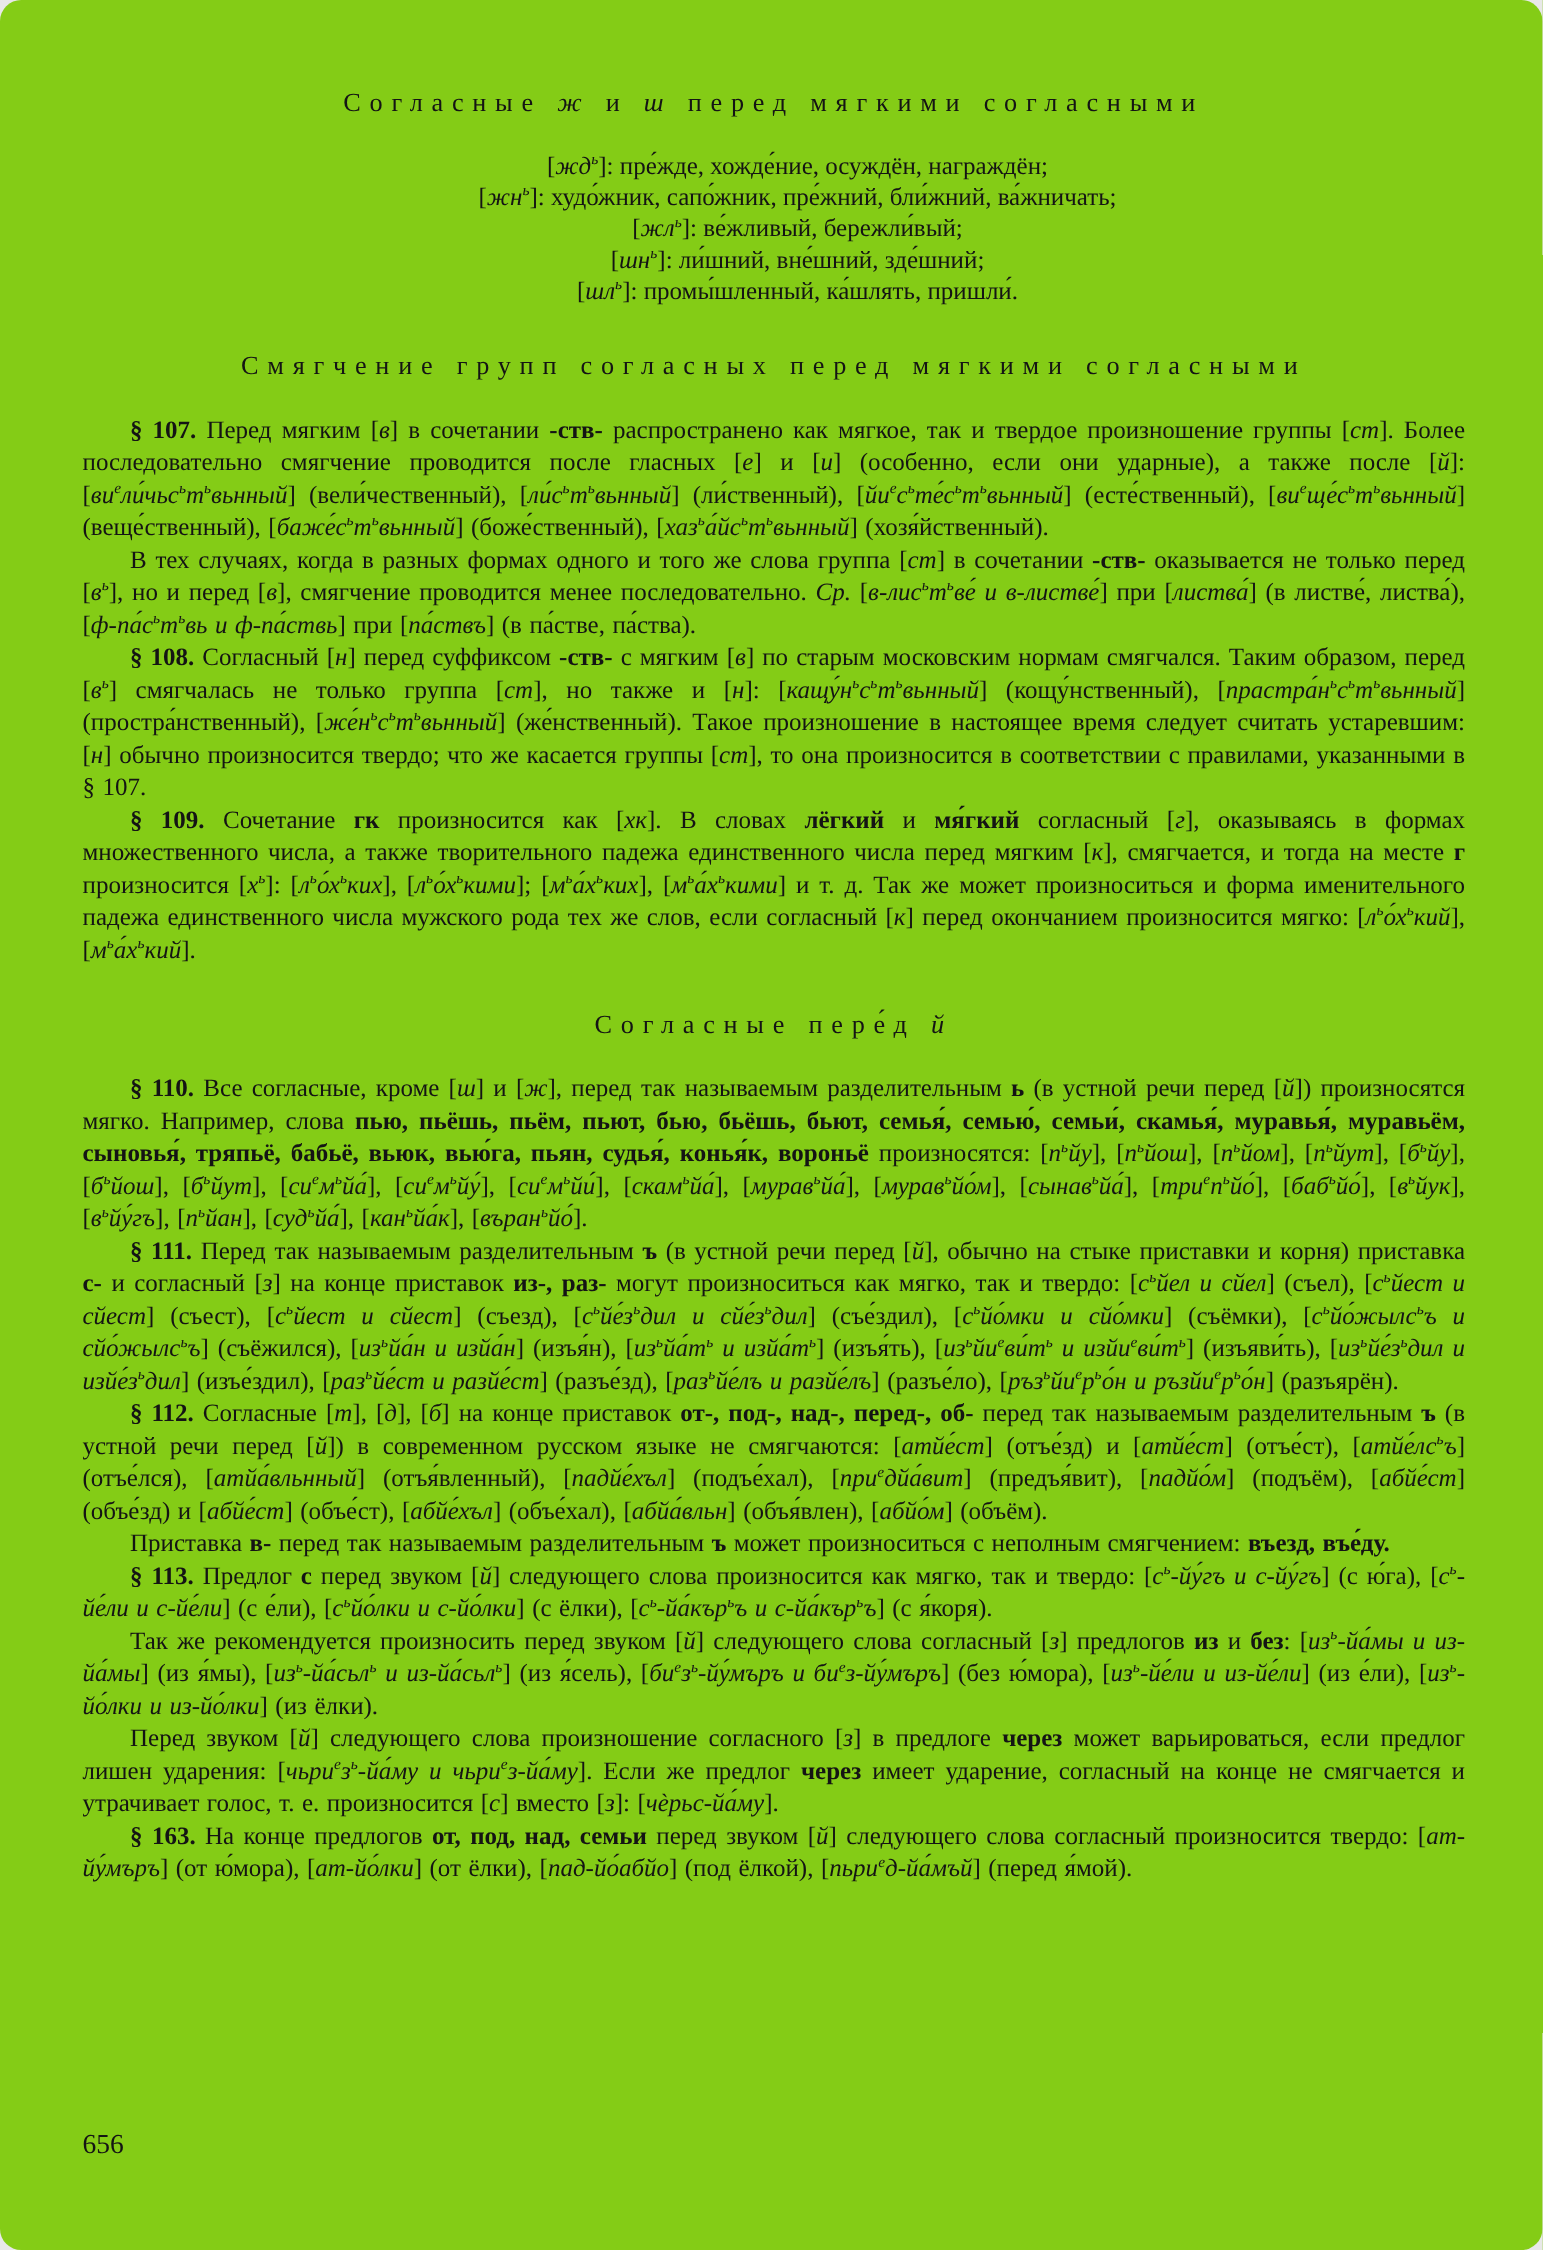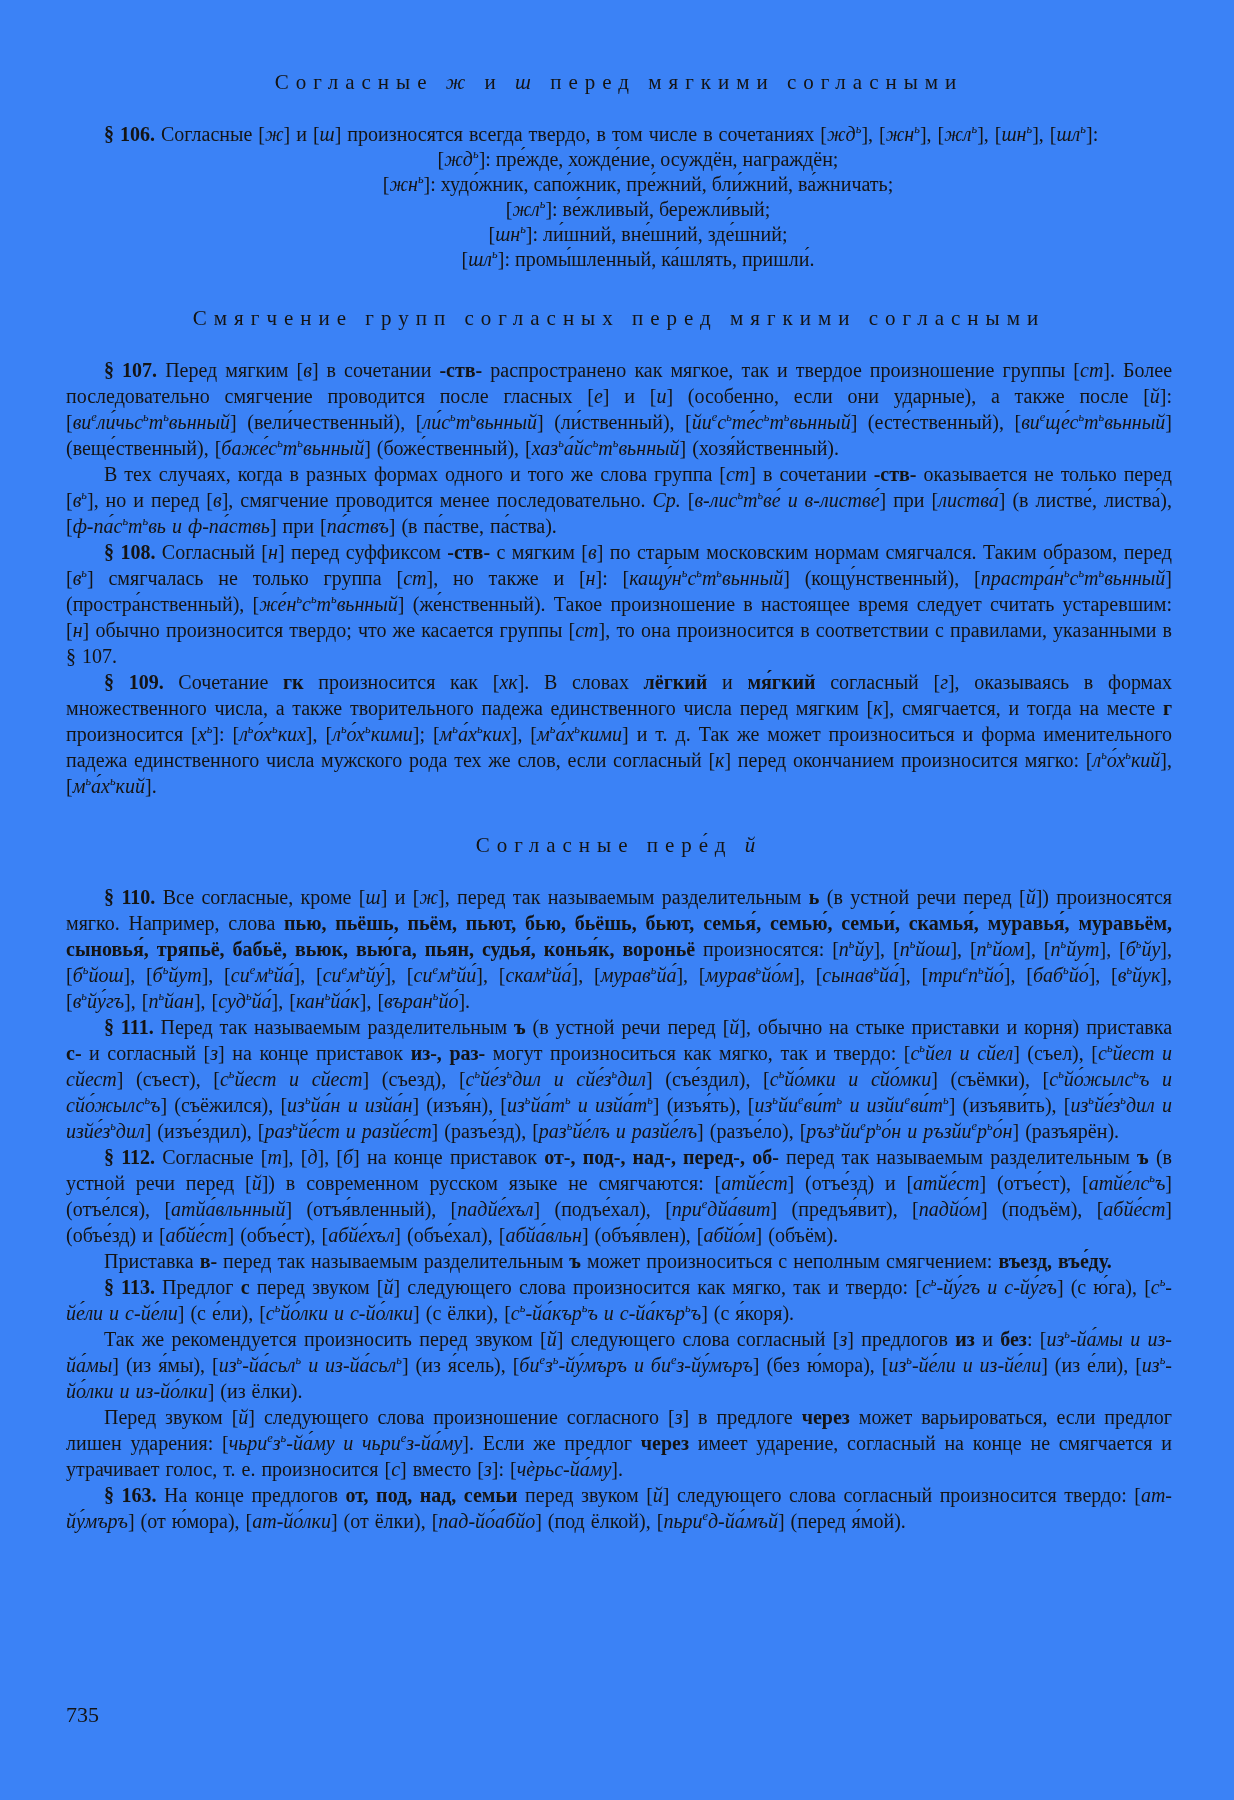--- a/index.html
+++ b/index.html
@@ -1,24 +1,25 @@
 <!DOCTYPE html>
 <html><head>
 <meta charset="utf-8">
 <style>
   html,body{margin:0;padding:0;background:#e8e8e8;}
   .page{
     position:relative;
     width:1234px;height:1800px;
     margin:0 auto;
-    background:#3b82f6;
+    background:#84cc16;
     color:#141414;
     font-family:"Liberation Serif", serif;
     overflow:hidden;
     box-sizing:border-box;
+    border-radius:17px;
   }
   .content{
     padding:58px 62px 0 66px;
   }
   .heading{
     text-align:center;
     font-size:21px;
     letter-spacing:7px;
     font-weight:normal;
     margin:34px 0 26px 0;
@@ -56,21 +57,20 @@
     font-size:22px;
   }
 </style>
 </head>
 <body>
 
 <div class="page">
   <div class="content">
 
     <div class="heading first">Согласные <i>ж</i> и <i>ш</i> перед мягкими согласными</div>
-    <div class="para"><b>§ 106.</b> Согласные [<i>ж</i>] и [<i>ш</i>] произносятся всегда твердо, в том числе в сочетаниях [<i>жд<sup>ь</sup></i>], [<i>жн<sup>ь</sup></i>], [<i>жл<sup>ь</sup></i>], [<i>шн<sup>ь</sup></i>], [<i>шл<sup>ь</sup></i>]:</div>
 
     <div class="items">
       <div class="item">[<i>жд<sup>ь</sup></i>]: пре́жде, хожде́ние, осуждён, награждён;</div>
       <div class="item">[<i>жн<sup>ь</sup></i>]: худо́жник, сапо́жник, пре́жний, бли́жний, ва́жничать;</div>
       <div class="item">[<i>жл<sup>ь</sup></i>]: ве́жливый, бережли́вый;</div>
       <div class="item">[<i>шн<sup>ь</sup></i>]: ли́шний, вне́шний, зде́шний;</div>
       <div class="item">[<i>шл<sup>ь</sup></i>]: промы́шленный, ка́шлять, пришли́.</div>
     </div>
 
     <div class="heading">Смягчение групп согласных перед мягкими согласными</div>
@@ -84,14 +84,14 @@
     <div class="para"><b>§ 110.</b> Все согласные, кроме [<i>ш</i>] и [<i>ж</i>], перед так называемым разделительным <b>ь</b> (в устной речи перед [<i>й</i>]) произносятся мягко. Например, слова <b>пью, пьёшь, пьём, пьют, бью, бьёшь, бьют, семья́, семью́, семьи́, скамья́, муравья́, муравьём, сыновья́, тряпьё, бабьё, вьюк, вью́га, пьян, судья́, конья́к, вороньё</b> произносятся: [<i>п<sup>ь</sup>йу</i>], [<i>п<sup>ь</sup>йош</i>], [<i>п<sup>ь</sup>йом</i>], [<i>п<sup>ь</sup>йут</i>], [<i>б<sup>ь</sup>йу</i>], [<i>б<sup>ь</sup>йош</i>], [<i>б<sup>ь</sup>йут</i>], [<i>си<sup>е</sup>м<sup>ь</sup>йа́</i>], [<i>си<sup>е</sup>м<sup>ь</sup>йу́</i>], [<i>си<sup>е</sup>м<sup>ь</sup>йи́</i>], [<i>скам<sup>ь</sup>йа́</i>], [<i>мурав<sup>ь</sup>йа́</i>], [<i>мурав<sup>ь</sup>йо́м</i>], [<i>сынав<sup>ь</sup>йа́</i>], [<i>три<sup>е</sup>п<sup>ь</sup>йо́</i>], [<i>баб<sup>ь</sup>йо́</i>], [<i>в<sup>ь</sup>йук</i>], [<i>в<sup>ь</sup>йу́гъ</i>], [<i>п<sup>ь</sup>йан</i>], [<i>суд<sup>ь</sup>йа́</i>], [<i>кан<sup>ь</sup>йа́к</i>], [<i>въран<sup>ь</sup>йо́</i>].</div>
     <div class="para"><b>§ 111.</b> Перед так называемым разделительным <b>ъ</b> (в устной речи перед [<i>й</i>], обычно на стыке приставки и корня) приставка <b>с-</b> и согласный [<i>з</i>] на конце приставок <b>из-, раз-</b> могут произноситься как мягко, так и твердо: [<i>с<sup>ь</sup>йел и сйел</i>] (съел), [<i>с<sup>ь</sup>йест и сйест</i>] (съест), [<i>с<sup>ь</sup>йест и сйест</i>] (съезд), [<i>с<sup>ь</sup>йе́з<sup>ь</sup>дил и сйе́з<sup>ь</sup>дил</i>] (съе́здил), [<i>с<sup>ь</sup>йо́мки и сйо́мки</i>] (съёмки), [<i>с<sup>ь</sup>йо́жылс<sup>ь</sup>ъ и сйо́жылс<sup>ь</sup>ъ</i>] (съёжился), [<i>из<sup>ь</sup>йа́н и изйа́н</i>] (изъя́н), [<i>из<sup>ь</sup>йа́т<sup>ь</sup> и изйа́т<sup>ь</sup></i>] (изъя́ть), [<i>из<sup>ь</sup>йи<sup>е</sup>ви́т<sup>ь</sup> и изйи<sup>е</sup>ви́т<sup>ь</sup></i>] (изъяви́ть), [<i>из<sup>ь</sup>йе́з<sup>ь</sup>дил и изйе́з<sup>ь</sup>дил</i>] (изъе́здил), [<i>раз<sup>ь</sup>йе́ст и разйе́ст</i>] (разъе́зд), [<i>раз<sup>ь</sup>йе́лъ и разйе́лъ</i>] (разъе́ло), [<i>ръз<sup>ь</sup>йи<sup>е</sup>р<sup>ь</sup>о́н и ръзйи<sup>е</sup>р<sup>ь</sup>о́н</i>] (разъярён).</div>
     <div class="para"><b>§ 112.</b> Согласные [<i>т</i>], [<i>д</i>], [<i>б</i>] на конце приставок <b>от-, под-, над-, перед-, об-</b> перед так называемым разделительным <b>ъ</b> (в устной речи перед [<i>й</i>]) в современном русском языке не смягчаются: [<i>атйе́ст</i>] (отъе́зд) и [<i>атйе́ст</i>] (отъе́ст), [<i>атйе́лс<sup>ь</sup>ъ</i>] (отъе́лся), [<i>атйа́вльнный</i>] (отъя́вленный), [<i>падйе́хъл</i>] (подъе́хал), [<i>при<sup>е</sup>дйа́вит</i>] (предъя́вит), [<i>падйо́м</i>] (подъём), [<i>абйе́ст</i>] (объе́зд) и [<i>абйе́ст</i>] (объе́ст), [<i>абйе́хъл</i>] (объе́хал), [<i>абйа́вльн</i>] (объя́влен), [<i>абйо́м</i>] (объём).</div>
     <div class="para">Приставка <b>в-</b> перед так называемым разделительным <b>ъ</b> может произноситься с неполным смягчением: <b>въезд, въе́ду.</b></div>
     <div class="para"><b>§ 113.</b> Предлог <b>с</b> перед звуком [<i>й</i>] следующего слова произносится как мягко, так и твердо: [<i>с<sup>ь</sup>-йу́гъ и с-йу́гъ</i>] (с ю́га), [<i>с<sup>ь</sup>-йе́ли и с-йе́ли</i>] (с е́ли), [<i>с<sup>ь</sup>йо́лки и с-йо́лки</i>] (с ёлки), [<i>с<sup>ь</sup>-йа́кър<sup>ь</sup>ъ и с-йа́кър<sup>ь</sup>ъ</i>] (с я́коря).</div>
     <div class="para">Так же рекомендуется произносить перед звуком [<i>й</i>] следующего слова согласный [<i>з</i>] предлогов <b>из</b> и <b>без</b>: [<i>из<sup>ь</sup>-йа́мы и из-йа́мы</i>] (из я́мы), [<i>из<sup>ь</sup>-йа́сьл<sup>ь</sup> и из-йа́сьл<sup>ь</sup></i>] (из я́сель), [<i>би<sup>е</sup>з<sup>ь</sup>-йу́мъръ и би<sup>е</sup>з-йу́мъръ</i>] (без ю́мора), [<i>из<sup>ь</sup>-йе́ли и из-йе́ли</i>] (из е́ли), [<i>из<sup>ь</sup>-йо́лки и из-йо́лки</i>] (из ёлки).</div>
     <div class="para">Перед звуком [<i>й</i>] следующего слова произношение согласного [<i>з</i>] в предлоге <b>через</b> может варьироваться, если предлог лишен ударения: [<i>чьри<sup>е</sup>з<sup>ь</sup>-йа́му и чьри<sup>е</sup>з-йа́му</i>]. Если же предлог <b>через</b> имеет ударение, согласный на конце не смягчается и утрачивает голос, т. е. произносится [<i>с</i>] вместо [<i>з</i>]: [<i>чѐрьс-йа́му</i>].</div>
     <div class="para"><b>§ 163.</b> На конце предлогов <b>от, под, над, семьи</b> перед звуком [<i>й</i>] следующего слова согласный произносится твердо: [<i>ат-йу́мъръ</i>] (от ю́мора), [<i>ат-йо́лки</i>] (от ёлки), [<i>пад-йо́абйо</i>] (под ёлкой), [<i>пьри<sup>е</sup>д-йа́мъй</i>] (перед я́мой).</div>
 
   </div>
-  <div class="page-num">735</div>
+  <div class="page-num">656</div>
 </div>
 
 </body></html>

